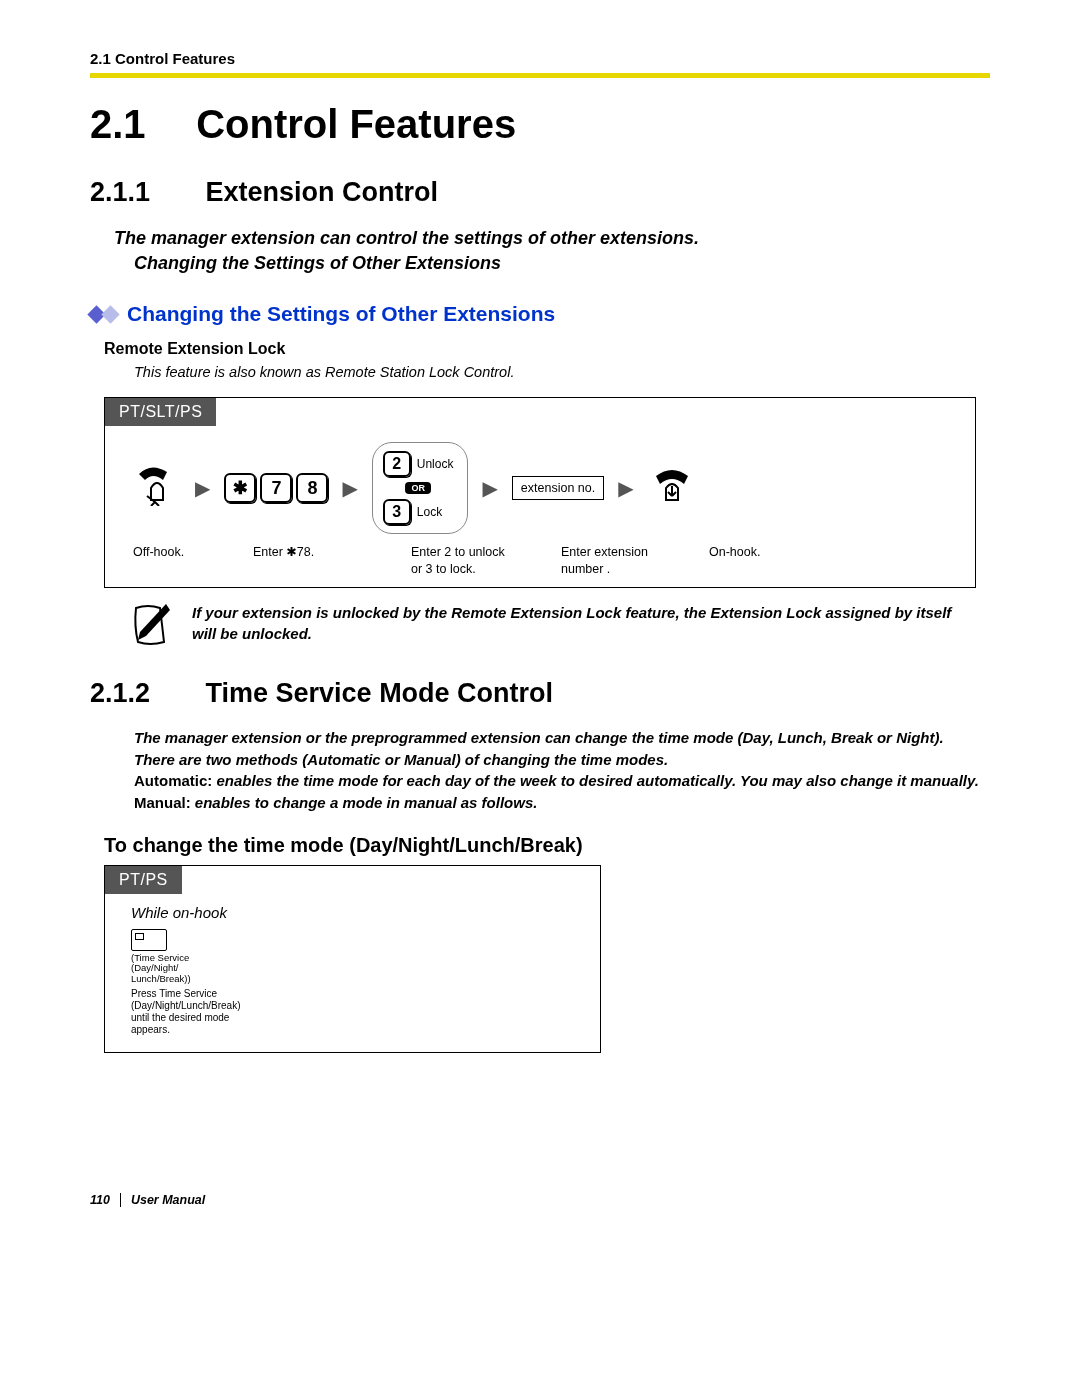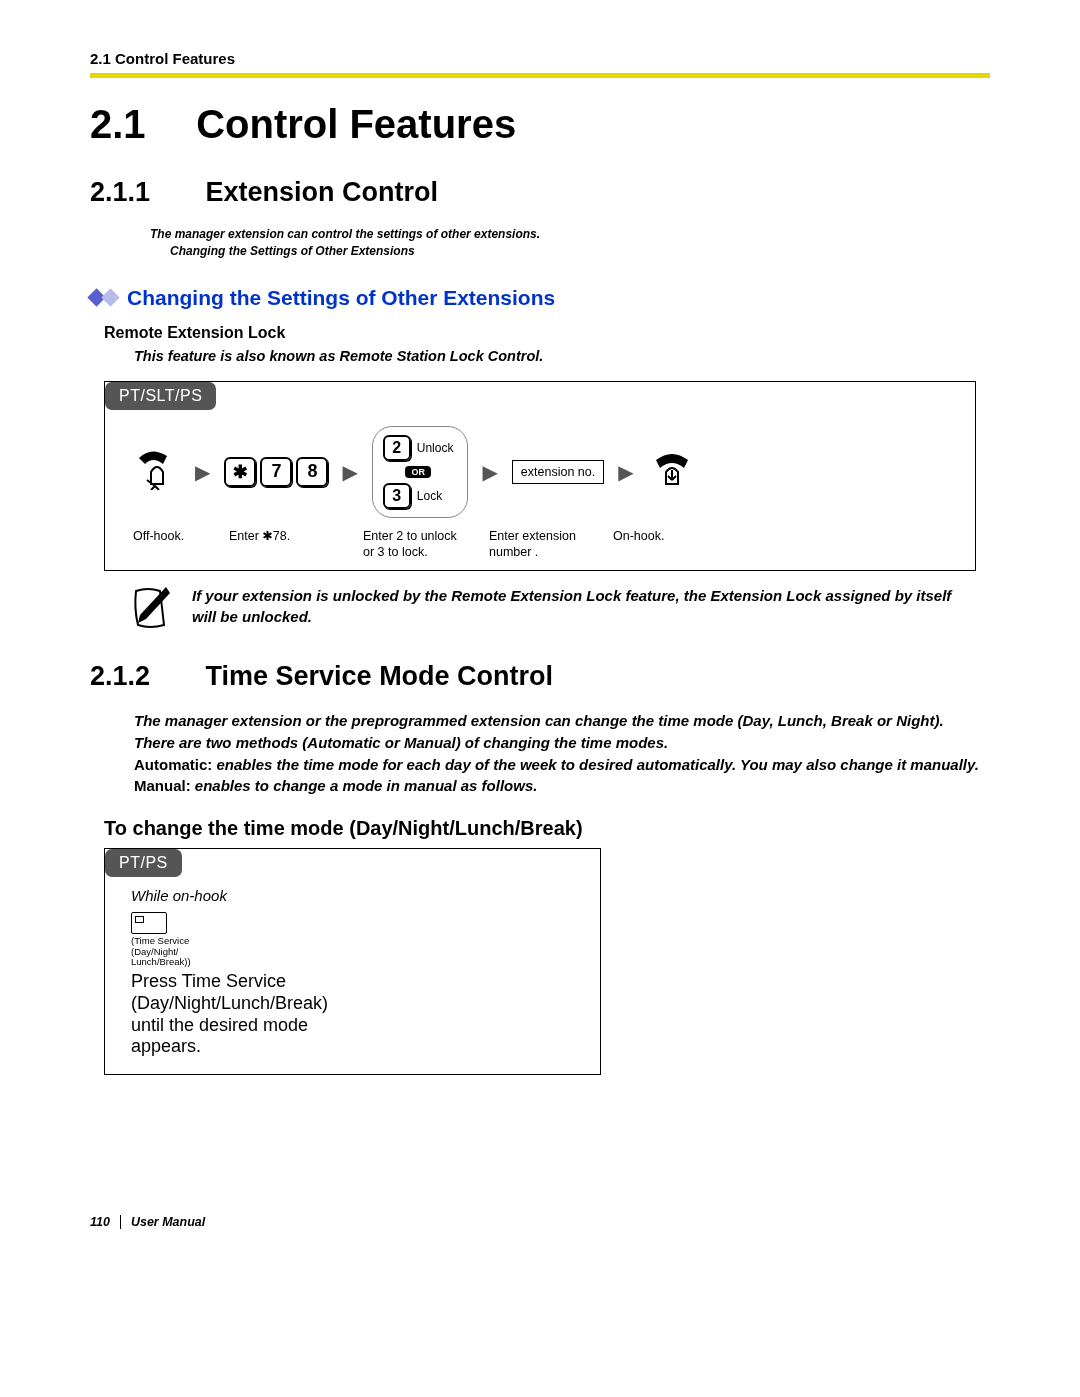--- a/index.html
+++ b/index.html
@@ -32,22 +32,22 @@
   h1.chapter .num { display:inline-block; min-width:95px; }
   h2.section {
     font-size: 27px;
     font-weight: bold;
     margin: 24px 0 18px 0;
   }
   h2.section .num { display:inline-block; min-width:108px; }
   .intro {
     font-style: italic;
     font-weight: bold;
-    font-size: 12px;
-    margin-left: 60px;
+    font-size: 18px;
+    margin-left: 24px;
     line-height: 1.4;
   }
   .intro .line2 { margin-left: 20px; }
   .sub-blue {
     color: #0033cc;
     font-size: 21px;
     font-weight: bold;
     margin: 26px 0 14px 0;
     display: flex;
     align-items: center;
@@ -63,39 +63,38 @@
   }
   .d-dark { background: #5a5fcf; }
   .d-light { background: #b8bce8; }
   .sub-bold {
     font-size: 16px;
     font-weight: bold;
     margin: 6px 0 4px 14px;
   }
   .sub-italic {
     font-style: italic;
-    font-weight: bold;
+    font-weight: normal;
     font-size: 14.5px;
     margin-left: 44px;
     line-height: 1.45;
   }
   
   .proc {
     border: 1.5px solid #000;
     margin: 14px 14px 10px 14px;
     position: relative;
   }
   .proc-tab {
     background: #555;
     color: #fff;
     font-size: 16px;
     padding: 5px 14px;
     display: inline-block;
     letter-spacing: 0.5px;
-    border-radius: 7px;
   }
   .proc-body {
     padding: 16px 18px 10px 28px;
   }
   .steps {
     display: flex;
     align-items: center;
     gap: 14px;
     flex-wrap: nowrap;
   }
@@ -143,21 +142,21 @@
     margin:1px 0;
   }
   .textbox {
     border:1.5px solid #000;
     padding:4px 8px;
     font-size:12.5px;
     white-space:nowrap;
   }
   .captions {
     display:flex;
-    gap: 4px;
+    gap: 28px;
     font-size:12.5px;
     margin-top:10px;
   }
   .captions div { line-height:1.3; }
   .cap1{width:92px;}
   .cap2{width:130px;}
   .cap3{width:122px;}
   .cap4{width:120px;}
   .cap5{width:90px;}
   
@@ -208,21 +207,21 @@
     position:absolute;
     left:3px; top:3px;
     width:7px; height:5px;
     border:1px solid #000;
   }
   .btn-label {
     font-size:9.5px;
     line-height:1.1;
   }
   .press-text {
-    font-size:18px;
+    font-size:10px;
     line-height:1.2;
     margin-top:4px;
   }
   .footer {
     margin-top: 140px;
     font-size:12.5px;
     font-weight:bold;
     font-style:italic;
     display:flex;
     align-items:center;

